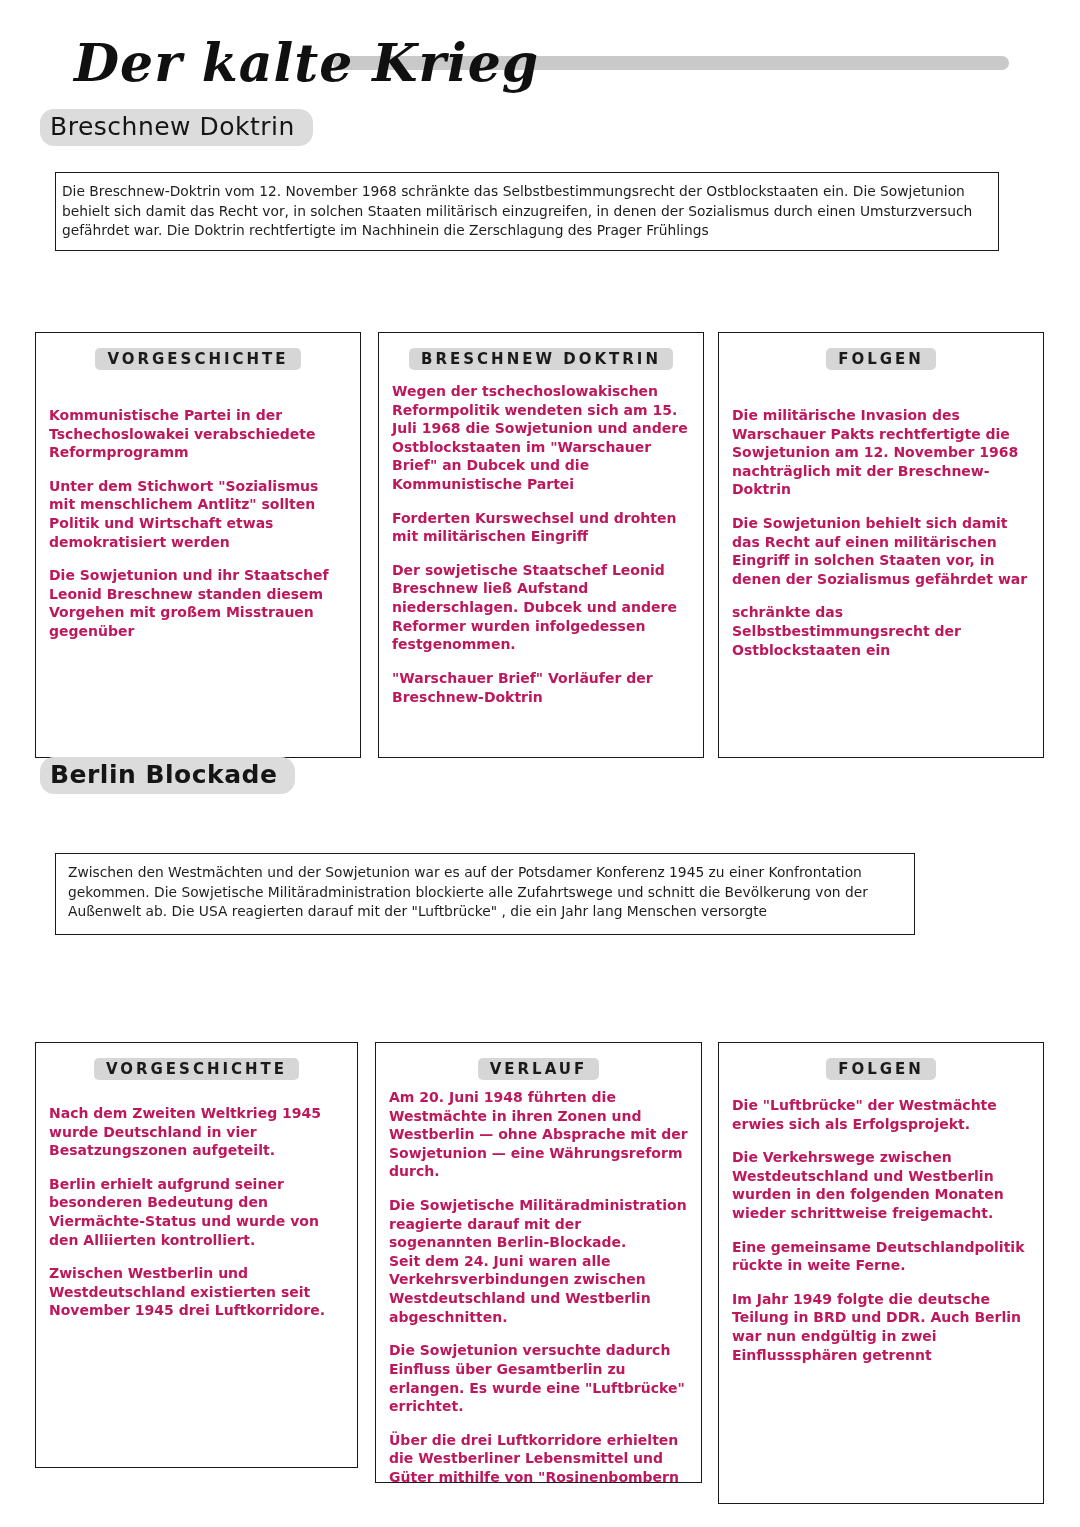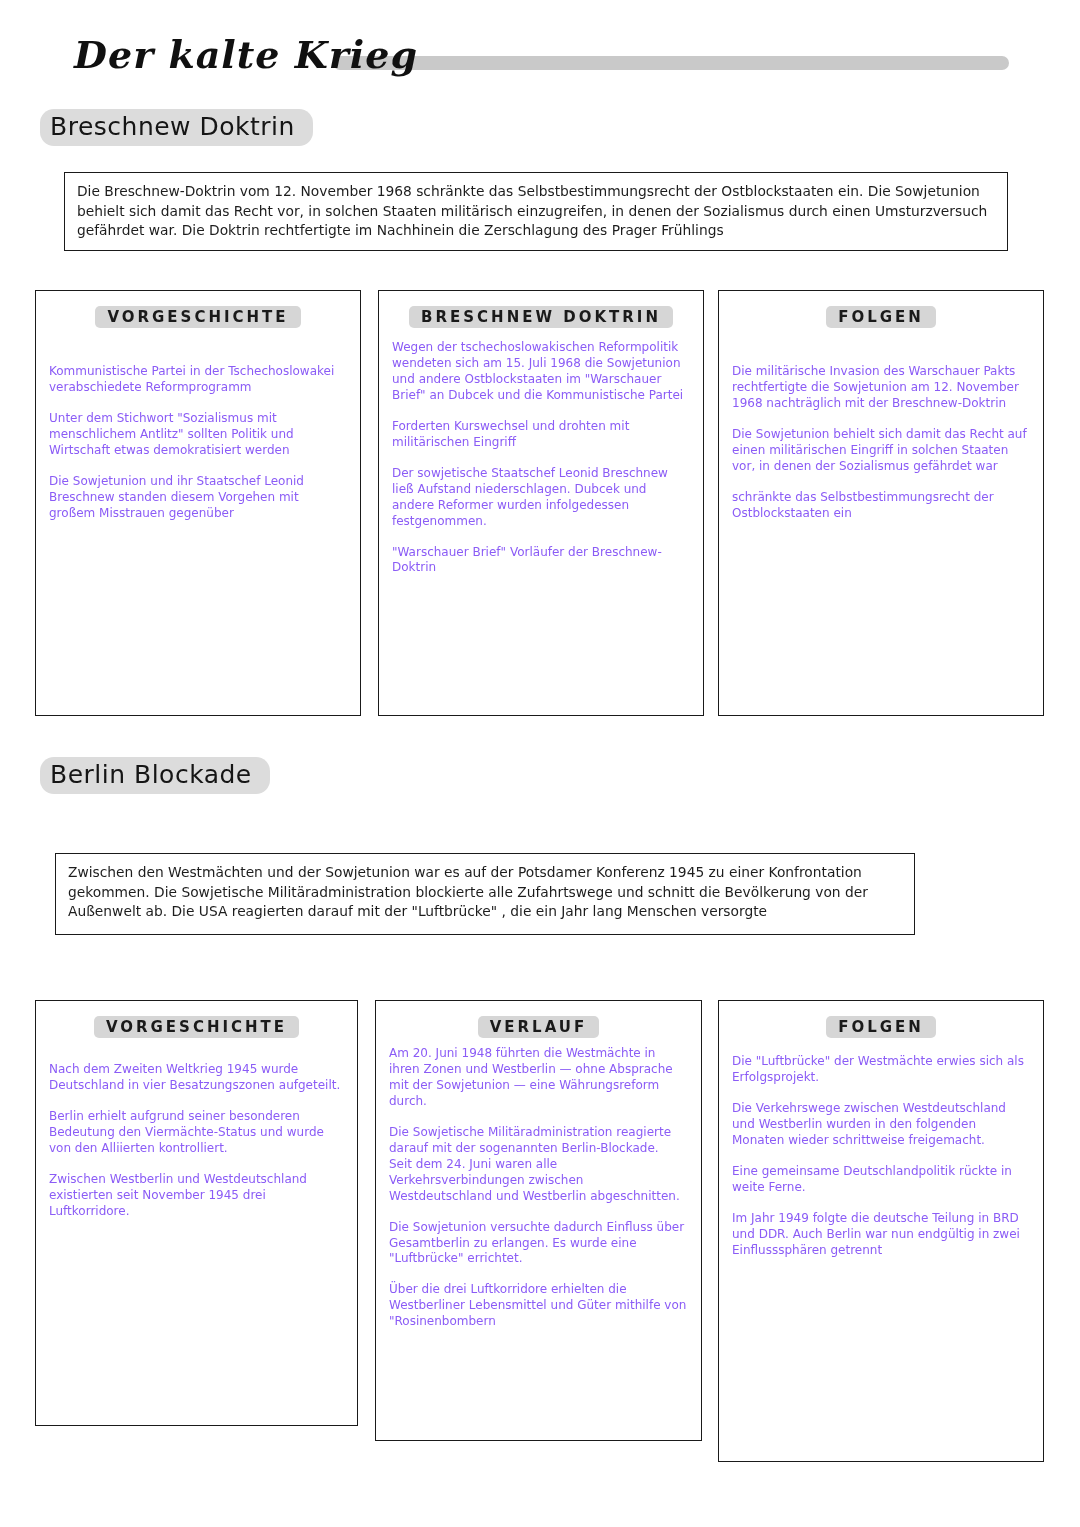--- a/index.html
+++ b/index.html
@@ -13,21 +13,21 @@
     color: #1d1d1d;
     overflow: hidden;
   }
   .title {
     position: absolute;
     left: 74px;
     top: 32px;
     font-family: "DejaVu Serif", "Liberation Serif", serif;
     font-style: italic;
     font-weight: bold;
-    font-size: 38px;
+    font-size: 52px;
     letter-spacing: 1px;
     color: #101010;
     z-index: 2;
     white-space: nowrap;
   }
   .title-bar {
     position: absolute;
     left: 333px;
     top: 56px;
     width: 676px;
@@ -41,56 +41,57 @@
     color: #151515;
     letter-spacing: 0.5px;
     white-space: nowrap;
   }
   .section-heading .pill {
     background: #dcdcdc;
     border-radius: 14px;
     padding: 3px 18px 5px 10px;
   }
   .sh1 { left: 40px; top: 112px; }
-  .sh2 { left: 40px; top: 760px; }
+  .sh2 { left: 40px; top: 760px; font-weight: bold; }
   .intro-box {
     position: absolute;
     border: 1.6px solid #1a1a1a;
     padding: 9px 12px;
     font-size: 13.8px;
     line-height: 1.42;
     background: #ffffff;
   }
-  .intro1 { left: 64px; top: 172px; width: 944px; min-height: 76px; }
+  .intro1 { left: 55px; top: 172px; width: 944px; min-height: 76px; padding-left: 6px; }
   .intro2 { left: 55px; top: 853px; width: 860px; min-height: 82px; }
   .box {
     position: absolute;
     border: 1.6px solid #1a1a1a;
     padding: 16px 13px;
     background: #ffffff;
+    margin-top: 42px;
   }
   .r1 { top: 290px; height: 426px; }
   .b-r1c1 { left: 35px;  width: 326px; }
   .b-r1c2 { left: 378px; width: 326px; }
   .b-r1c3 { left: 718px; width: 326px; }
   .b-r2c1 { top: 1000px; left: 35px;  width: 323px; height: 426px; }
   .b-r2c2 { top: 1000px; left: 375px; width: 327px; height: 441px; }
   .b-r2c3 { top: 1000px; left: 718px; width: 326px; height: 462px; }
   .box-header { text-align: center; }
   .hpill {
     background: #d6d6d6;
     border-radius: 5px;
     padding: 2px 12px;
     font-weight: bold;
     letter-spacing: 3px;
     font-size: 15px;
     color: #1a1a1a;
     white-space: nowrap;
   }
-  .box-body { font-size: 12px; line-height: 1.33; color: #8b5cf6; }
+  .box-body { font-size: 14px; line-height: 1.33; color: #be185d; font-weight: bold; }
   .para { margin: 0 0 15px 0; white-space: pre-line; }
   .gap-xl { margin-top: 38px; }
   .gap-lg { margin-top: 26px; }
   .gap-md { margin-top: 18px; }
   .gap-sm { margin-top: 14px; }
   .gap-xs { margin-top: 10px; }
 </style>
 </head>
 <body>
 

